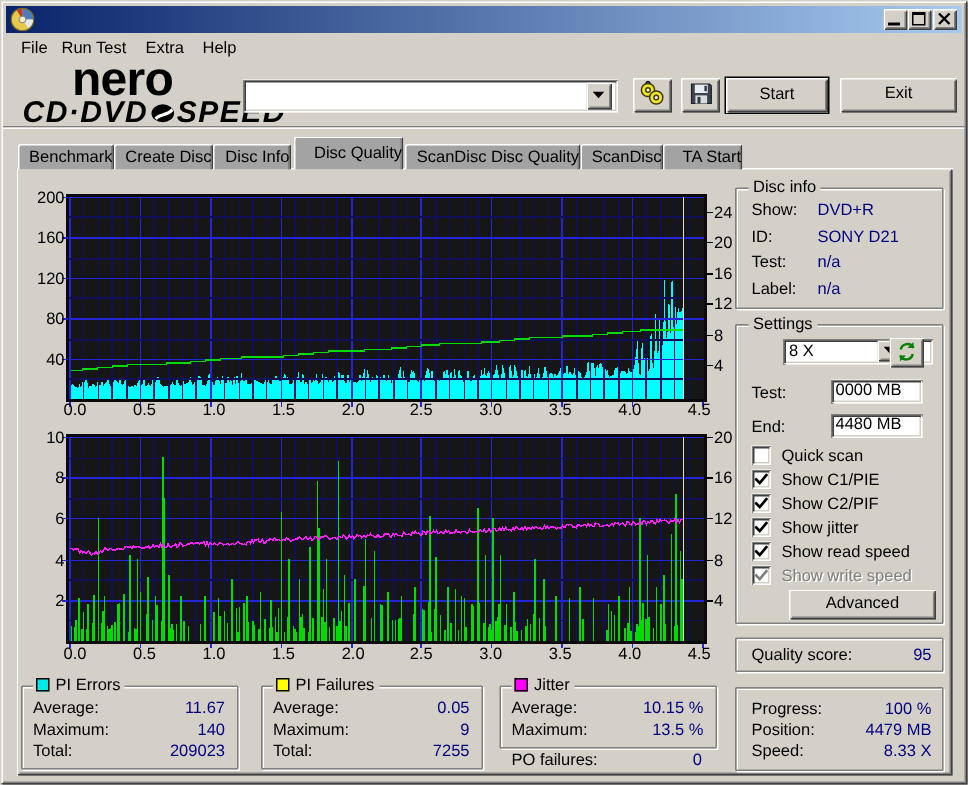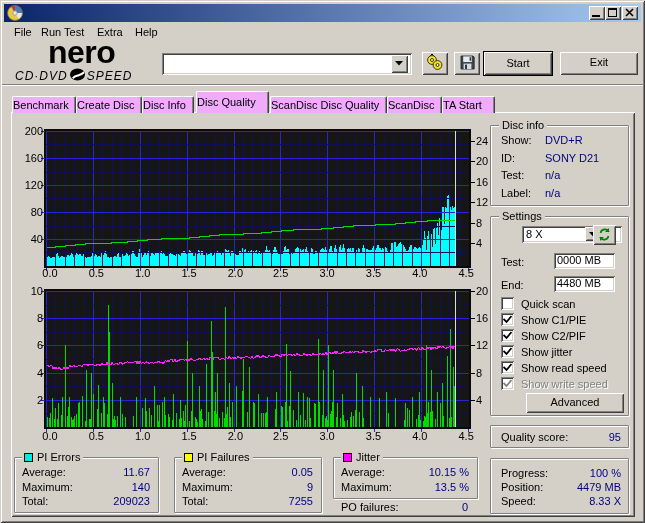--- a/index.html
+++ b/index.html
@@ -17,21 +17,21 @@
 .winbtn{position:absolute;top:2px;width:16px;height:14px;background:#d4d0c8;
  box-shadow:inset 1px 1px 0 #fff,inset -1px -1px 0 #404040,inset 2px 2px 0 #d4d0c8,inset -2px -2px 0 #808080}
 .menubar{position:absolute;left:4px;top:22px;width:637px;height:20px;background:#d4d0c8}
 .menubar span{position:absolute;top:4px}
 .etched{position:absolute;height:2px;border-top:1px solid #808080;border-bottom:1px solid #fff}
 .sunken{background:#fff;
  box-shadow:inset 1px 1px 0 #808080,inset -1px -1px 0 #fff,inset 2px 2px 0 #404040,inset -2px -2px 0 #d4d0c8}
 .btn{background:#d4d0c8;
  box-shadow:inset 1px 1px 0 #fff,inset -1px -1px 0 #404040,inset 2px 2px 0 #d4d0c8,inset -2px -2px 0 #808080;
  text-align:center}
-.tab{position:absolute;top:96px;height:17px;background:#f0abfc;text-align:left;
+.tab{position:absolute;top:96px;height:17px;background:#a3a3a3;text-align:right;
  border-top:1px solid #fff;border-left:1px solid #fff;border-right:1px solid #404040;
  border-radius:2px 2px 0 0;box-shadow:inset -1px 0 0 #808080;padding-top:2px;z-index:3}
 .tabsel{top:91px;height:22px;z-index:6;padding-top:4px}
 .panel{position:absolute;left:11px;top:112px;width:624px;height:405px;background:#d4d0c8;
  box-shadow:inset 1px 1px 0 #fff,inset -1px -1px 0 #404040,inset 2px 2px 0 #d4d0c8,inset -2px -2px 0 #808080;z-index:2}
 .grp{position:absolute;border:1px solid #808080;border-radius:1px;
  box-shadow:inset 1px 1px 0 #fff, 1px 1px 0 #fff}
 .grp .cap{position:absolute;top:-6px;background:#d4d0c8;padding:0 3px;line-height:11px}
 .navy{color:#000080}
 .row{position:absolute;white-space:nowrap}
@@ -67,21 +67,21 @@
 </div>
 
 <div class="menubar">
  <span style="left:10px">File</span>
  <span style="left:37px">Run Test</span>
  <span style="left:93px">Extra</span>
  <span style="left:131px">Help</span>
 </div>
 
 <div class="abs" style="left:48px;top:42px;width:120px;height:20px;font-weight:bold;font-size:32px;letter-spacing:-0.5px;line-height:20px">nero</div>
-<div class="abs" style="left:15px;top:68px;width:200px;height:14px;font-weight:normal;font-style:italic;font-size:12px;letter-spacing:1px;line-height:14px;white-space:nowrap">CD·DVD<svg width="17" height="13" viewBox="0 0 17 13" style="margin:0 1px -1px 1px">
+<div class="abs" style="left:15px;top:68px;width:200px;height:14px;font-weight:bold;font-style:italic;font-size:20px;letter-spacing:1px;line-height:14px;white-space:nowrap">CD·DVD<svg width="17" height="13" viewBox="0 0 17 13" style="margin:0 1px -1px 1px">
       <ellipse cx="8.5" cy="6.5" rx="7.5" ry="6" fill="#000"></ellipse>
       <path d="M3 9.5C6 6 11 7 14.5 3.2L15.5 5C12 9 7 8 4.5 11Z" fill="#fff"></path>
     </svg>SPEED</div>
 
 <div class="sunken abs" style="left:162px;top:53px;width:250px;height:22px">
  <div class="btn abs" style="left:229px;top:2px;width:17px;height:18px">
   <svg width="9" height="5" viewBox="0 0 9 5" style="margin-top:6px">
         <path d="M0 0h8L4 4.5Z" fill="#000"></path>
       </svg>
  </div>

